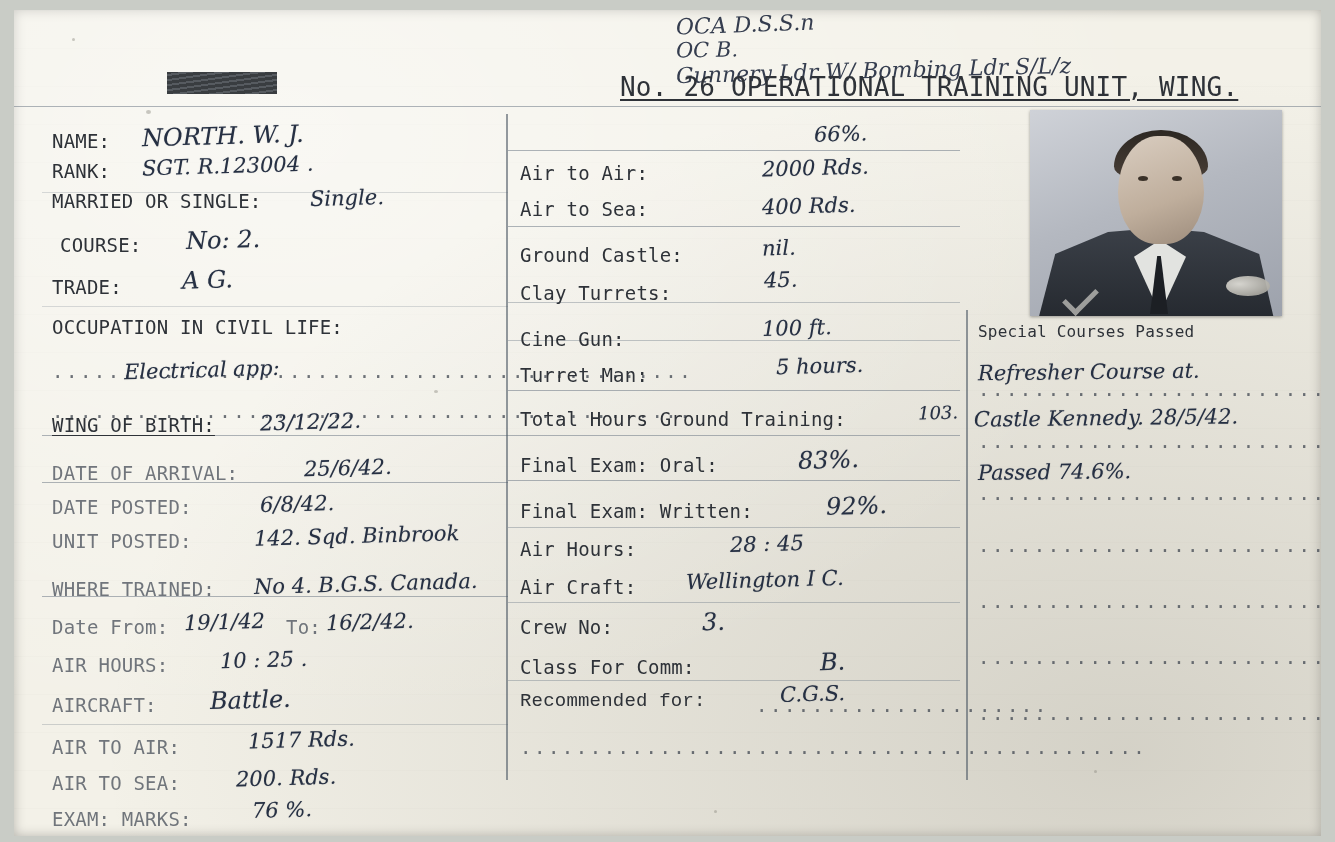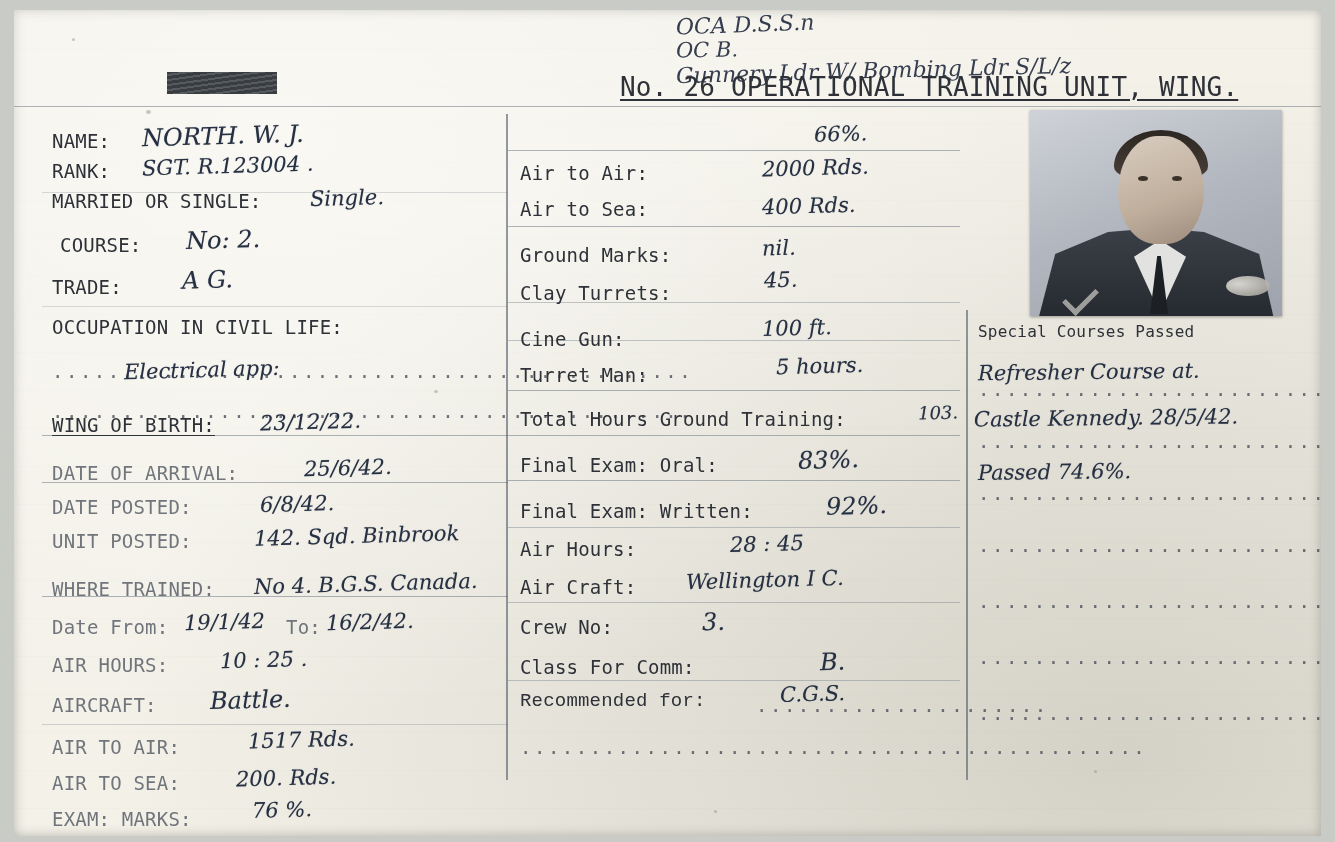--- a/index.html
+++ b/index.html
@@ -298,21 +298,21 @@
     <div class="hand" style="left:238px; top:788px;">76 %.</div>
 
     <div class="hand" style="left:800px; top:112px;">66%.</div>
 
     <div class="typed" style="left:506px; top:152px;">Air to Air:</div>
     <div class="hand" style="left:748px; top:146px;">2000 Rds.</div>
 
     <div class="typed" style="left:506px; top:188px;">Air to Sea:</div>
     <div class="hand" style="left:748px; top:184px;">400 Rds.</div>
 
-    <div class="typed" style="left:506px; top:234px;">Ground Marks:</div>
+    <div class="typed" style="left:506px; top:234px;">Ground Castle:</div>
     <div class="hand" style="left:748px; top:226px;">nil.</div>
 
     <div class="typed" style="left:506px; top:272px;">Clay Turrets:</div>
     <div class="hand" style="left:750px; top:258px;">45.</div>
 
     <div class="typed" style="left:506px; top:318px;">Cine Gun:</div>
     <div class="hand" style="left:748px; top:306px;">100 ft.</div>
 
     <div class="typed" style="left:506px; top:354px;">Turret Man:</div>
     <div class="hand" style="left:762px; top:344px;">5 hours.</div>

